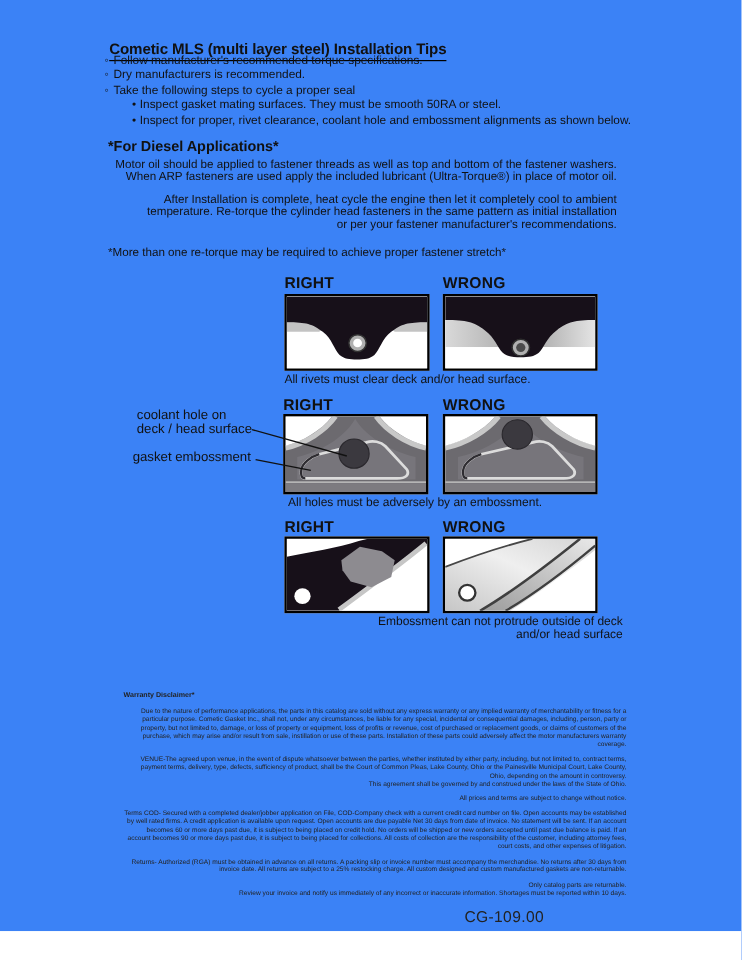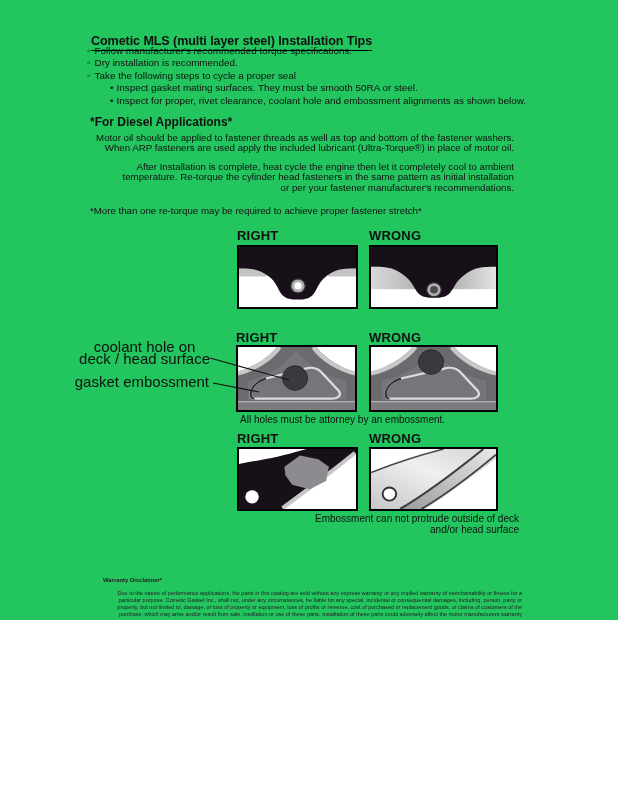--- a/index.html
+++ b/index.html
@@ -1,37 +1,37 @@
 <!DOCTYPE html>
 <html style="--diagram-dark: #171019; --diagram-gray: #6c6a6f; --band-gray: #c3c3c3;"><head>
 <meta charset="utf-8">
 <style>
   html,body{margin:0;padding:0;background:#ffffff;}
   body{font-family:"Liberation Sans","DejaVu Sans",sans-serif;color:#111;}
-  .page{position:relative;width:618px;height:620px;background:#22c55e;overflow:hidden;}
+  .page{position:relative;width:618px;height:776px;background:#3b82f6;overflow:hidden;}
   .abs{position:absolute;}
   .prewrap{white-space:pre-line;text-align:right;}
 
   .title{left:91px;top:26px;font-size:12.6px;font-weight:bold;letter-spacing:-0.1px;
          border-bottom:1.6px solid #000;padding-bottom:1.5px;display:inline-block;}
 
   .tips{left:87px;top:45px;font-size:9.9px;line-height:12.4px;width:460px;}
   .tip::before{content:"◦";margin-right:4px;font-size:10px;}
   .subtip{padding-left:23px;}
   .subtip::before{content:"•";margin-right:3px;}
 
   .diesel-head{left:90px;top:115px;font-size:12px;font-weight:bold;}
   .bodypara{left:90px;font-size:9.7px;line-height:10.3px;width:424px;}
 
   .fig-head{font-size:13px;font-weight:bold;text-align:left;line-height:14px;letter-spacing:0.2px;}
   .fig-box{border:2.6px solid #000;box-sizing:border-box;background:#fff;}
   .fig-box svg{display:block;width:100%;height:100%;}
   .fig-caption{font-size:10px;line-height:11.3px;color:#111;}
 
-  .fig-label{font-size:15px;line-height:11.5px;text-align:center;color:#111;}
+  .fig-label{font-size:11px;line-height:11.5px;text-align:left;color:#111;}
 
   .legal{left:103px;top:577px;width:419px;font-size:5.5px;line-height:6.9px;color:#222;}
   .legal-head{font-weight:bold;font-size:5.9px;margin:0 0 6px 0;}
   .legal p{margin:0 0 5.5px 0;}
 
   .page-code{left:387px;top:756px;font-size:13px;letter-spacing:0.3px;color:#222;}
 
   
   .fill-dark{fill:var(--diagram-dark,#171019);}
   .fill-gray{fill:var(--diagram-gray,#6c6a6f);}
@@ -39,21 +39,21 @@
 </style>
 </head>
 <body>
 
 <div class="page">
 
   <h1 class="abs title">Cometic MLS (multi layer steel) Installation Tips</h1>
 
   <div class="abs tips">
     <div class="tip">Follow manufacturer's recommended torque specifications.</div>
-    <div class="tip">Dry installation is recommended.</div>
+    <div class="tip">Dry manufacturers is recommended.</div>
     <div class="tip">Take the following steps to cycle a proper seal</div>
     <div class="subtip">Inspect gasket mating surfaces.  They must be smooth 50RA or steel.</div>
     <div class="subtip">Inspect for proper, rivet clearance, coolant hole and embossment alignments as shown below.</div>
   </div>
 
   <div class="abs diesel-head">*For Diesel Applications*</div>
   <div class="abs bodypara prewrap" style="top:133px;">Motor oil should be applied to fastener threads as well as top and bottom of the fastener washers.
 When ARP fasteners are used apply the included lubricant (Ultra-Torque®) in place of motor oil.</div>
   <div class="abs bodypara" style="top:206px;">*More than one re-torque may be required to achieve proper fastener stretch*</div>
   <div class="abs bodypara prewrap" style="top:162px;">After Installation is complete, heat cycle the engine then let it completely cool to ambient
@@ -84,20 +84,21 @@
         </linearGradient>
       </defs>
       <rect x="0" y="0" width="129" height="64" fill="#ffffff"></rect>
       <rect x="0" y="21" width="129" height="24" fill="url(#band1)"></rect>
       <path class="fill-dark" d="M0,0 H129 V21 C111,21 106,22.5 96,30 C87,36.5 85,46 80.5,50 C76.5,53.5 71.5,54 65,54 C58.5,54 53.5,53.5 49.5,50 C45,46 43,36.5 34,30 C24,22.5 19,21 0,21 Z"></path>
       <circle cx="65" cy="45.5" r="7.5" fill="#b0b0b0" stroke="#2e2e2e" stroke-width="1.3"></circle>
       <circle cx="65" cy="45.5" r="4" fill="#4b4b4b"></circle>
     </svg>
   </div>
 
+  <div class="abs fig-caption" style="left:237px;top:311px;">All rivets must clear deck and/or head surface.</div>
 
   <div class="abs fig-head" style="left:236px;top:331px;width:121px;">RIGHT</div>
   <div class="abs fig-head" style="left:369px;top:331px;width:129px;">WRONG</div>
 
   <div class="abs fig-label prewrap" style="top:341px;right:408px;">coolant hole on
 deck / head surface</div>
   <div class="abs fig-label" style="top:376px;right:409px;">gasket embossment</div>
 
   <svg class="abs" style="left:205px;top:352px;width:95px;height:45px;z-index:5;" viewBox="0 0 95 45">
     <line x1="5" y1="6" x2="84" y2="28" stroke="#111" stroke-width="1.1"></line>
@@ -129,21 +130,21 @@
       <path d="M46,0 C36,13 18,24 0,28" stroke="#c8c8c8" stroke-width="4.5" fill="none"></path>
       <path d="M83,0 C93,13 111,24 129,28" stroke="#c8c8c8" stroke-width="4.5" fill="none"></path>
       <path d="M0,0 L43,0 C33,12 16,22 0,26 Z" fill="#ffffff"></path>
       <path d="M129,0 L86,0 C96,12 113,22 129,26 Z" fill="#ffffff"></path>
       <path d="M19,55 L102,55 C110,55 113,51.5 110.5,47 L92,26.5 C88,22.5 81.5,21 75.5,23 L31,33.5 C23,36 16.5,41.5 15.5,47.5 C14.8,51.5 15.5,55 19,55 Z" stroke="#dcdcdc" stroke-width="2.4" fill="none"></path>
       <path d="M31,33.5 C23,36 16.5,41.5 15.5,47.5 C14.8,51.5 15.5,55 19,55" stroke="#2e2c31" stroke-width="2" fill="none"></path>
       <circle cx="62" cy="16" r="13" fill="#3b393f" stroke="#2a282d" stroke-width="1"></circle>
     </svg>
   </div>
 
-  <div class="abs fig-caption" style="left:240px;top:414px;">All holes must be attorney by an embossment.</div>
+  <div class="abs fig-caption" style="left:240px;top:414px;">All holes must be adversely by an embossment.</div>
 
   <div class="abs fig-head" style="left:237px;top:432px;width:121px;">RIGHT</div>
   <div class="abs fig-head" style="left:369px;top:432px;width:129px;">WRONG</div>
 
   <div class="abs fig-box" style="left:237px;top:447px;width:121px;height:64px;">
     <svg viewBox="0 0 121 64" preserveAspectRatio="none">
       <rect x="0" y="0" width="121" height="64" fill="#ffffff"></rect>
       <path class="fill-dark" d="M0,16 C20,12 44,8 62,2 L70,0 L121,0 L121,5 C100,22 70,45 45,64 L0,64 Z"></path>
       <path d="M45,63 C70,44 100,21 120,4" stroke="#c6c6c6" stroke-width="4.2" fill="none"></path>
       <path d="M47,19 L63,7 L82,11 L93,19 L90,34 L73,43 L55,38 L48,28 Z" fill="#8d8b90"></path>

